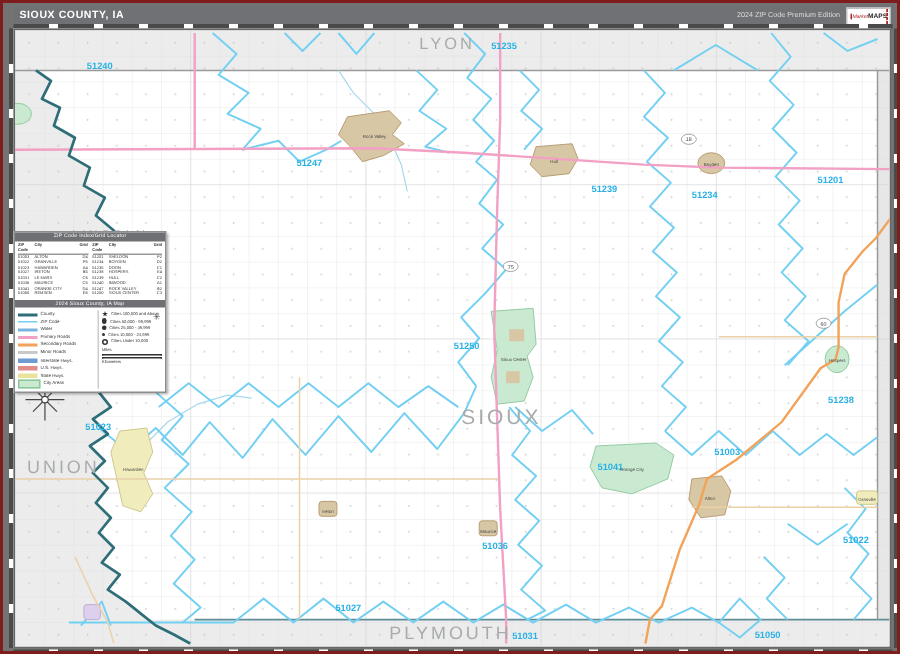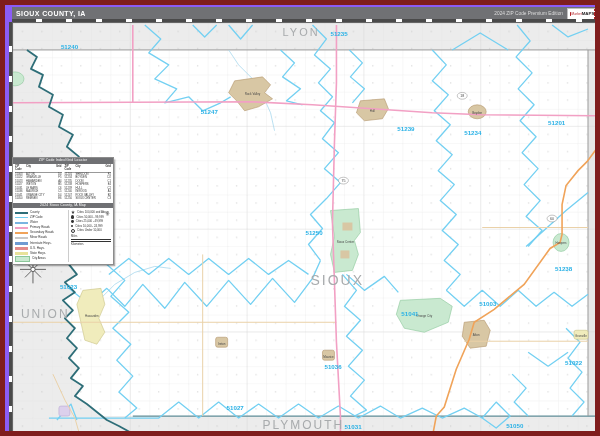--- a/index.html
+++ b/index.html
@@ -1,17 +1,17 @@
 <!DOCTYPE html>
 <html><head>
 <meta charset="utf-8">
 <style>
   html,body{margin:0;padding:0;background:#fff;}
-  .page{position:relative;width:600px;height:436px;background:#8b5cf6;overflow:hidden;
-        font-family:"Liberation Sans",sans-serif;border:5px solid #7f1d1d;box-sizing:border-box;}
+  .page{position:relative;width:600px;height:436px;background:#737373;overflow:hidden;
+        font-family:"Liberation Sans",sans-serif;border:2px solid #7f1d1d;box-sizing:border-box;}
   
   .titlebar{position:absolute;left:7px;top:2px;width:586px;height:13px;background:#707174;}
   .tb-title{position:absolute;left:4px;top:0;line-height:13px;font-size:7px;font-weight:bold;
             color:#fff;letter-spacing:.4px;}
   .tb-edition{position:absolute;right:35px;top:0;line-height:13px;font-size:4.8px;color:#dcdcdc;}
   .logo{position:absolute;right:1px;top:.5px;width:30px;height:12px;background:#fff;
         border:.5px solid #bfbfbf;display:flex;align-items:center;box-sizing:border-box;}
   .logo-mark{width:4px;height:4px;border-radius:50%;background:#b32025;margin:0 1px 0 2px;}
   .lg1{font-size:3.4px;color:#b32025;font-style:italic;}
   .lg2{font-size:4.4px;color:#231f20;font-weight:bold;}

